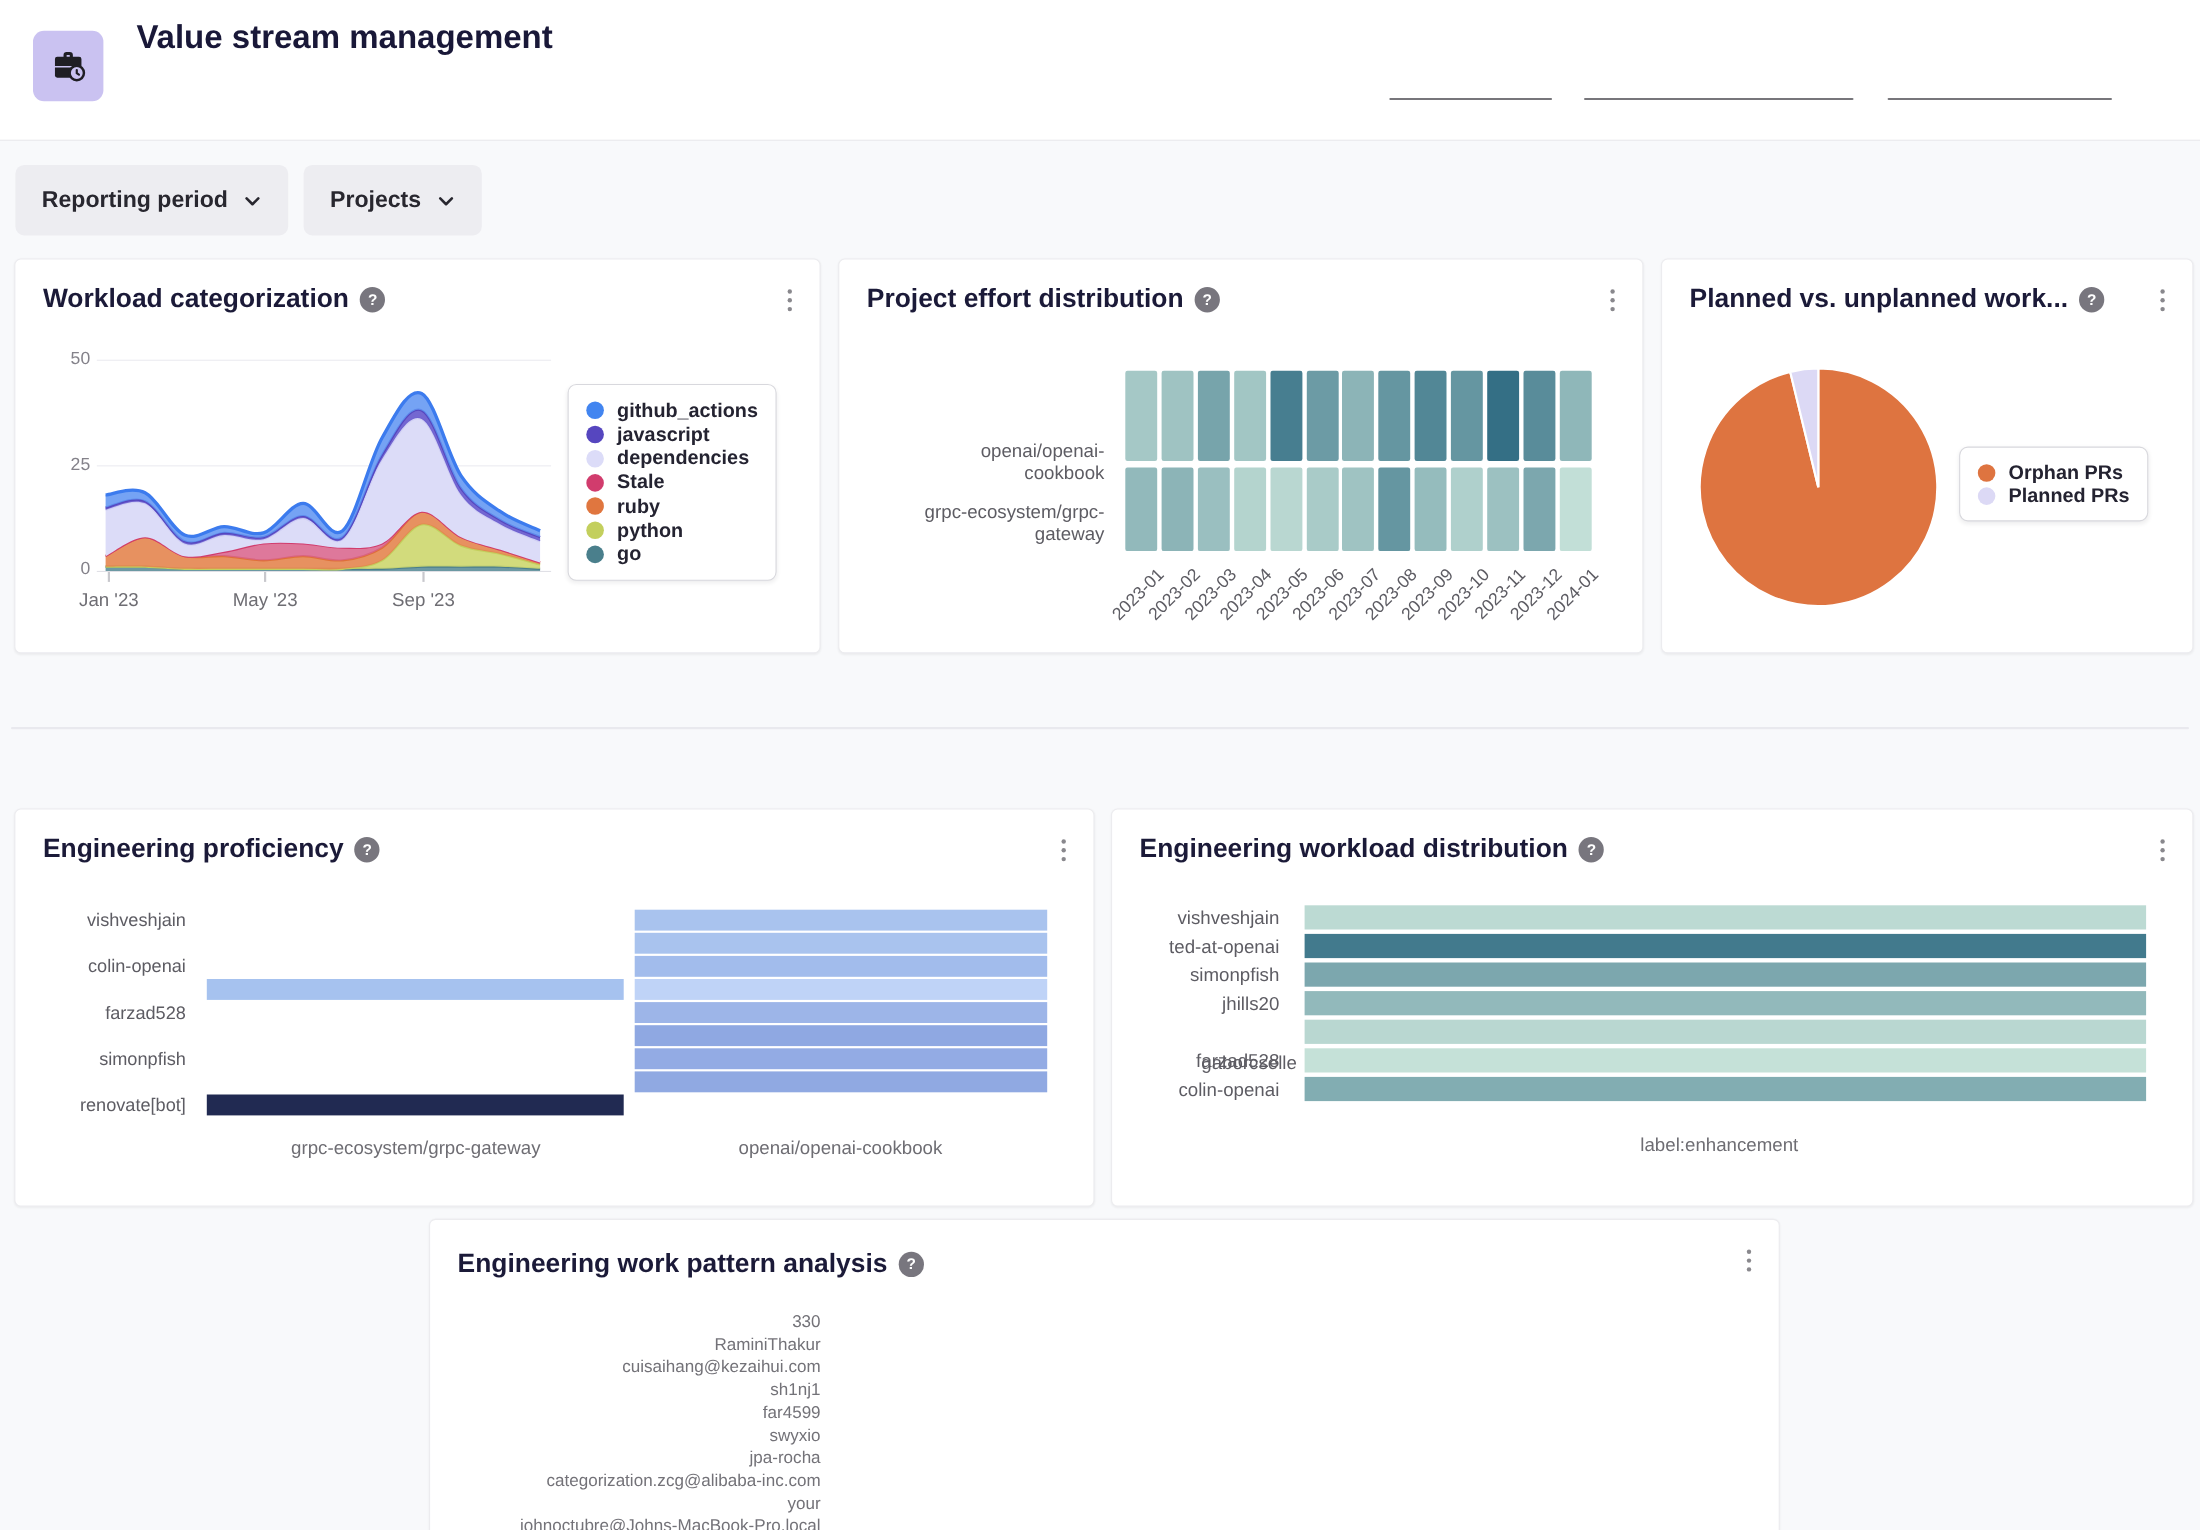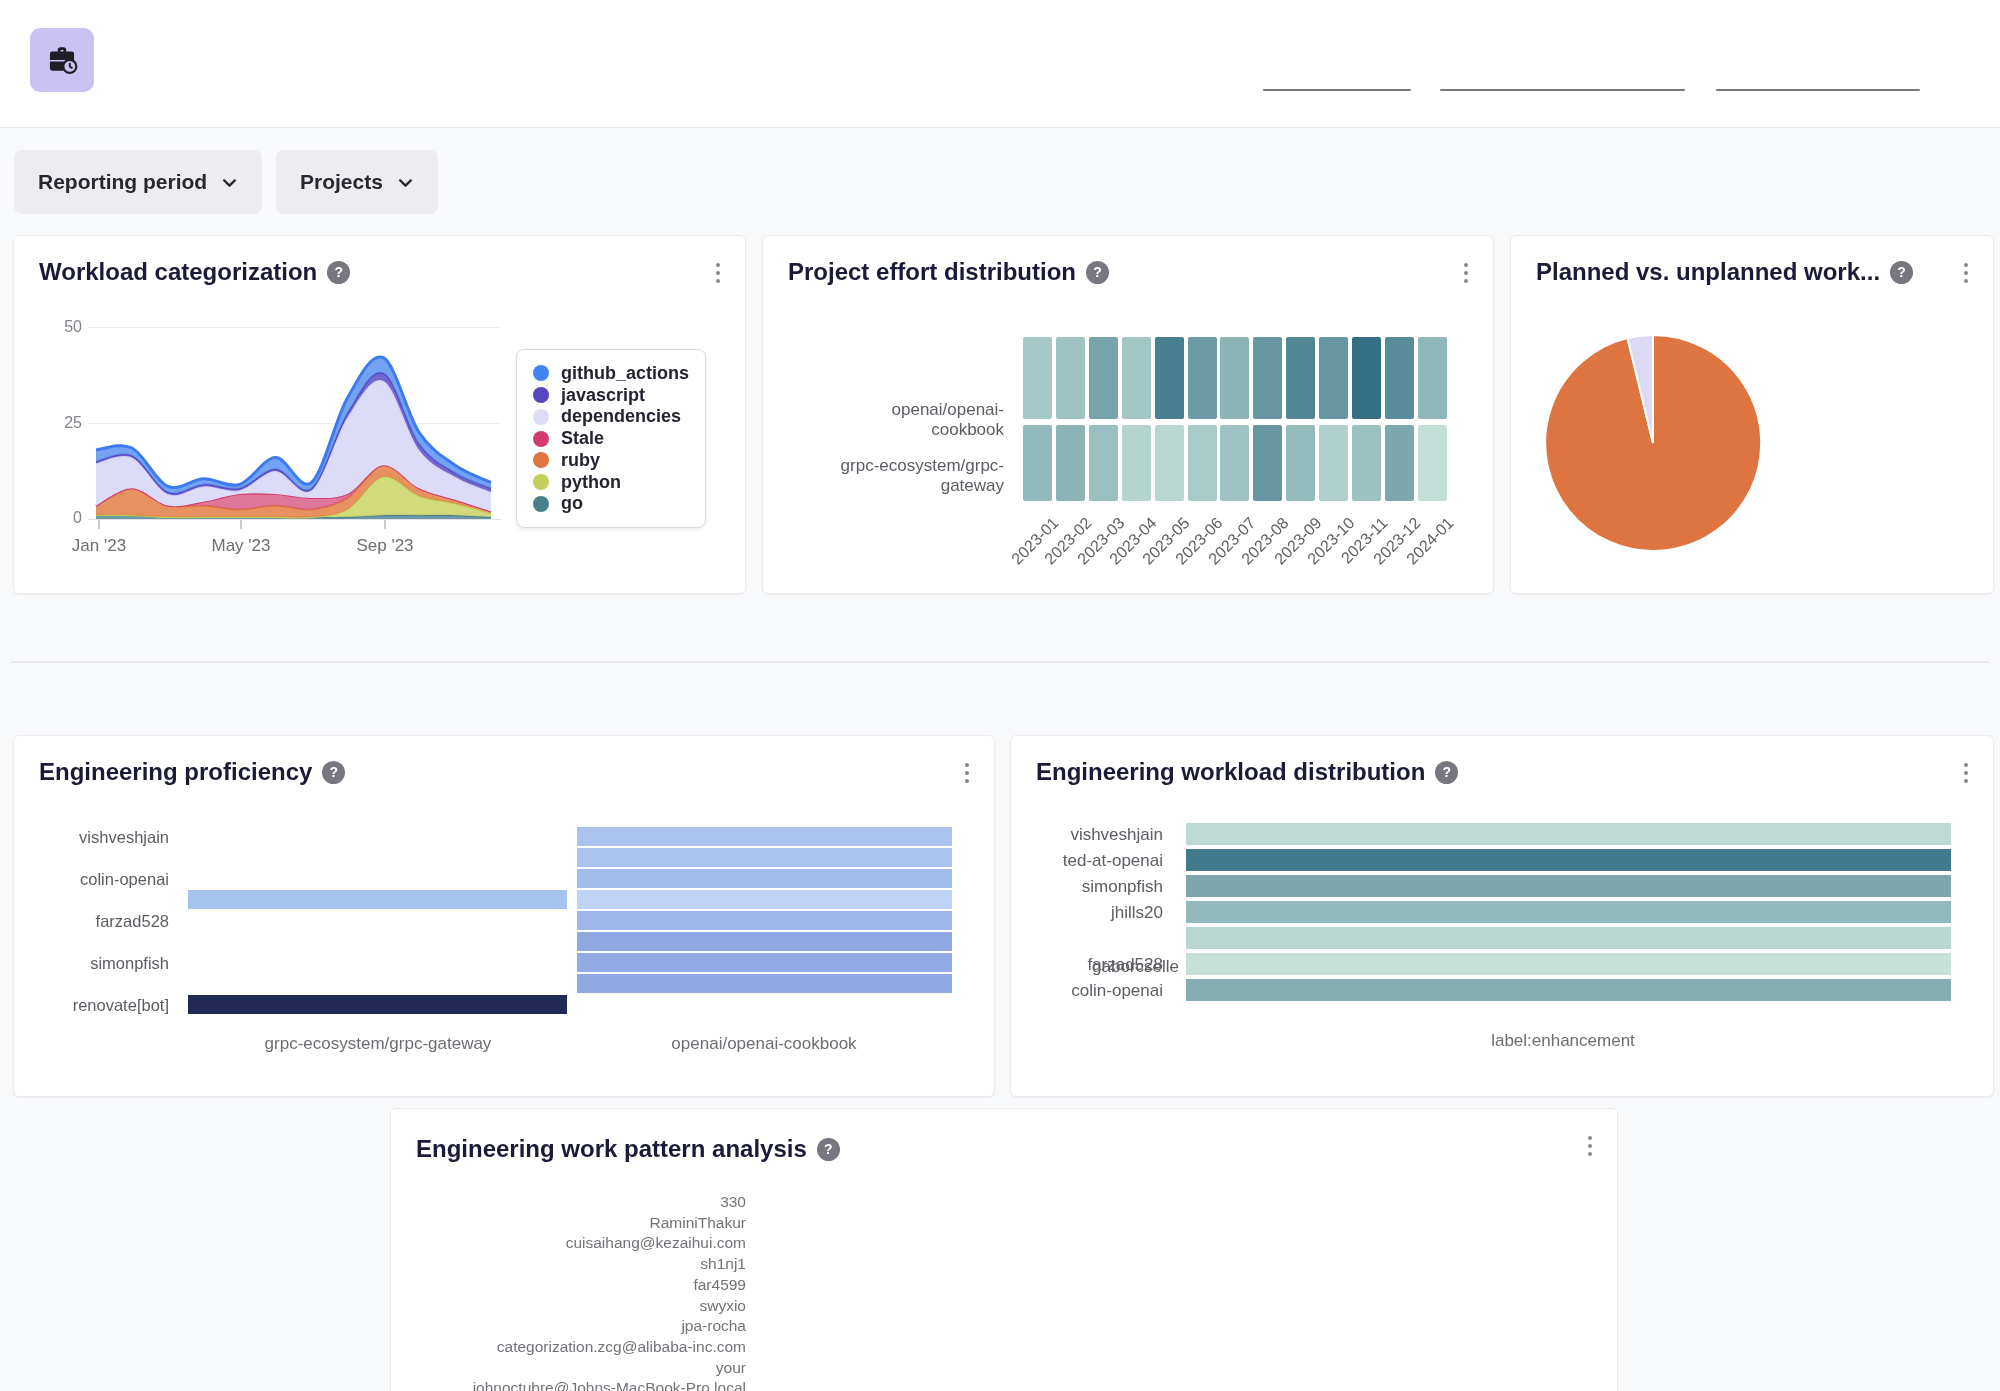--- a/index.html
+++ b/index.html
@@ -52,20 +52,21 @@
 
 <div class="topbar">
   <div class="app-icon">
     <svg viewBox="0 0 24 24" width="34" height="34">
       <path d="M9 6V5a2 2 0 0 1 2-2h2a2 2 0 0 1 2 2v1h4a1.5 1.5 0 0 1 1.5 1.5V12h-17V7.5A1.5 1.5 0 0 1 5 6h4zm2 0h2V5h-2v1z" fill="#1f1e24"></path>
       <path d="M3.5 13h17v5a1.5 1.5 0 0 1-1.5 1.5H5A1.5 1.5 0 0 1 3.5 18v-5z" fill="#1f1e24"></path>
       <circle cx="17.5" cy="16.5" r="4.6" fill="#cac2f1" stroke="#1f1e24" stroke-width="1.6"></circle>
       <path d="M17.5 14.6v2l1.4.9" stroke="#1f1e24" stroke-width="1.4" fill="none" stroke-linecap="round"></path>
     </svg>
   </div>
+  <h1 class="page-title" style="margin:0;">Value stream management</h1>
   <div class="nav-line" style="left:1263px;width:148px;"></div>
   <div class="nav-line" style="left:1440px;width:245px;"></div>
   <div class="nav-line" style="left:1716px;width:204px;"></div>
 </div>
 
 <button class="btn" style="left:14px;">
   <span>Reporting period</span>
   <svg width="17" height="17" viewBox="0 0 16 16">
     <path d="M3 6l5 5 5-5" fill="none" stroke="#28272f" stroke-width="2.2" stroke-linecap="round" stroke-linejoin="round"></path>
   </svg>
@@ -211,20 +212,30 @@
   </div>
   <div class="kebab">
       <i></i>
       <i></i>
       <i></i>
     </div>
   <svg id="pie-svg" class="abs" style="left:0;top:0;" width="482" height="357" viewBox="0 0 482 357">
       <path d="M142 207 L142.0 99.0 A108 108 0 1 1 116.5 102.1 Z" fill="#de7440" stroke="#ffffff" stroke-width="2"></path>
       <path d="M142 207 L116.5 102.1 A108 108 0 0 1 142.0 99.0 Z" fill="#dcd9f5" stroke="#ffffff" stroke-width="2"></path>
     </svg>
+  <div id="pie-legend" class="legend-box" style="left:270px;top:170px;width:138px;height:42px;">
+      <div class="legend-item">
+        <div class="legend-dot" style="background: rgb(222, 116, 64);"></div>
+        <span class="legend-label">Orphan PRs</span>
+      </div>
+      <div class="legend-item">
+        <div class="legend-dot" style="background: rgb(220, 217, 245);"></div>
+        <span class="legend-label">Planned PRs</span>
+      </div>
+    </div>
 </div>
 
 <div class="divider"></div>
 
 <div class="card" id="proficiency-card" style="left:13px;top:735px;width:980px;height:360px;">
   <div class="card-title-row">
     <span class="card-title">Engineering proficiency</span>
     <span class="help">?</span>
   </div>
   <div class="kebab">

